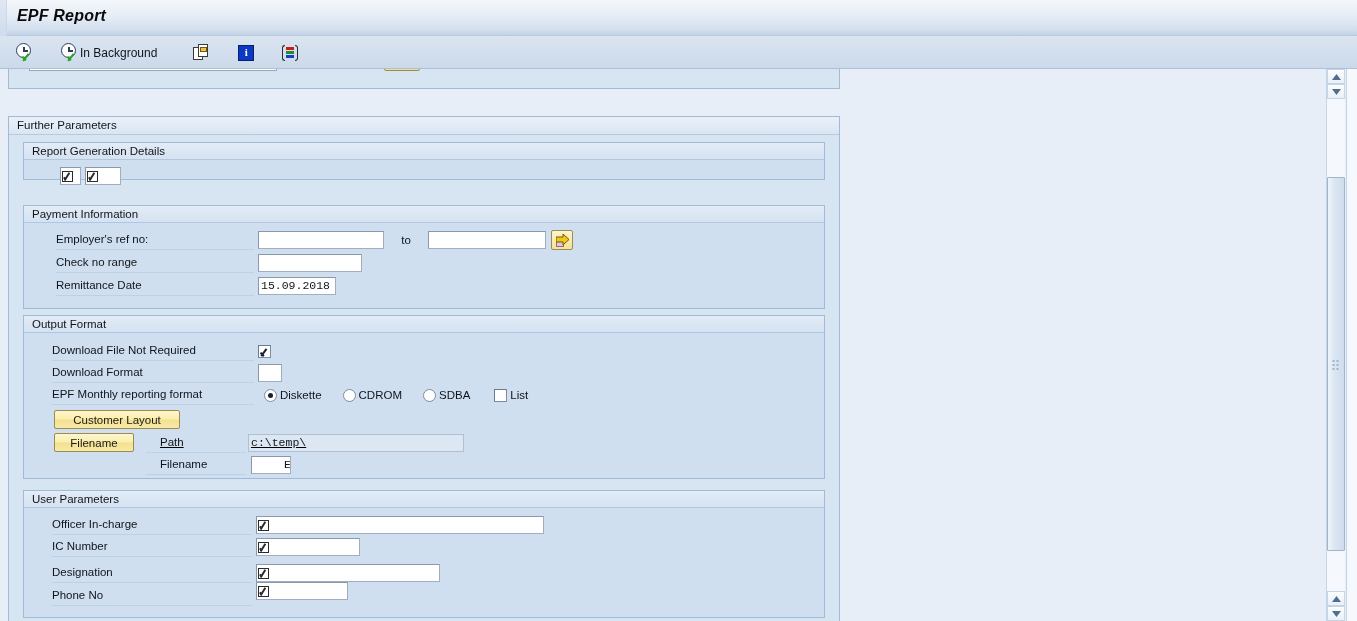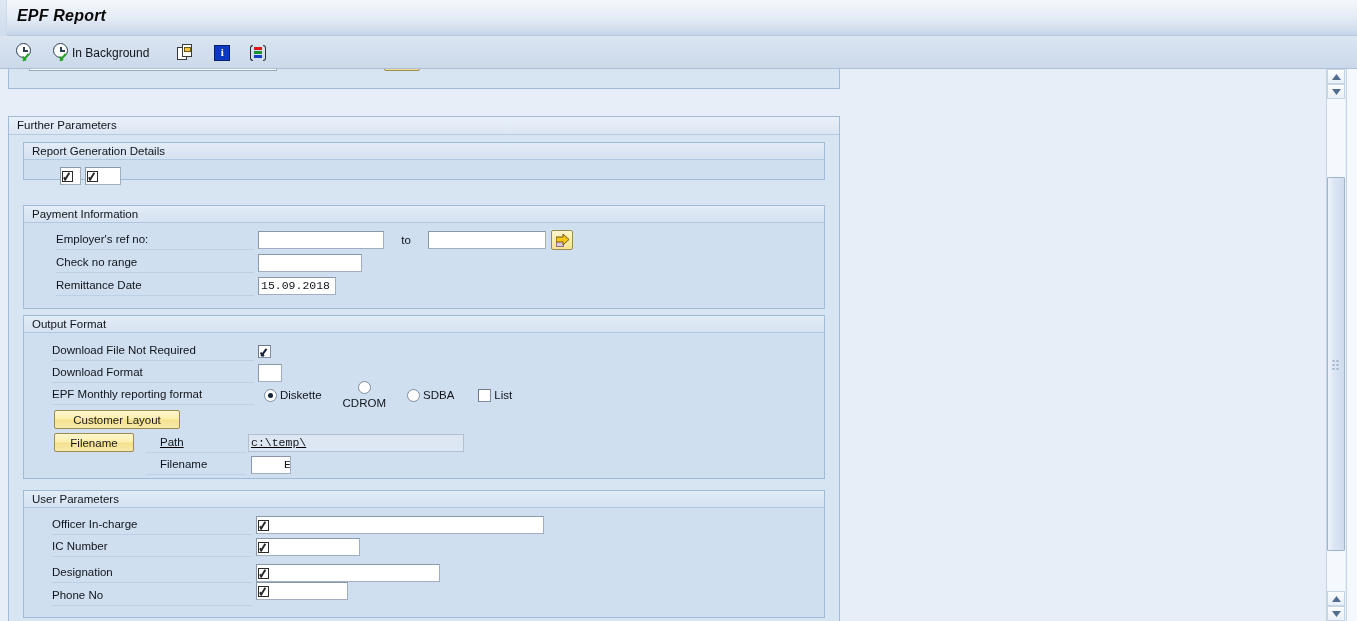--- a/index.html
+++ b/index.html
@@ -37,21 +37,21 @@
     font-family: "Liberation Sans", sans-serif;
   }
 
   
   .toolbar {
     position: absolute; left: 0; top: 36px;
     width: 1357px; height: 33px;
     background: linear-gradient(to bottom,#dbe5f1 0%, #d3dfee 50%, #cbd9ea 100%);
     border-bottom: 1px solid #aec0d8;
   }
-  .tb-inner { position: absolute; left: 12px; top: 0; height: 33px; display: flex; align-items: center; gap: 8px; }
+  .tb-inner { position: absolute; left: 12px; top: 0; height: 33px; display: flex; align-items: center; gap: 16px; }
 
   .tbtn {
     height: 26px; display: flex; align-items: center;
     padding: 0 2px; cursor: default;
     background: transparent; border: 1px solid transparent;
   }
   .tbtn .lbl { font-size: 12px; color: #11141a; margin-left: 1px; }
 
   
   .ico-clock { position: relative; width: 19px; height: 19px; }
@@ -423,21 +423,21 @@
           </div>
 
           <div class="row" style="left:28px; top:52px; width:520px;">
             <div class="flabel" style="width:202px;">EPF Monthly reporting format</div>
 
             <div class="opt" style="margin-left:10px;">
               <span class="radio on"></span>
               <span>Diskette</span>
             </div>
 
-            <div class="opt" style="margin-left:21px;flex-direction:column;">
+            <div class="opt" style="margin-left:21px;">
               <span class="radio"></span>
               <span>CDROM</span>
             </div>
 
             <div class="opt" style="margin-left:21px;">
               <span class="radio"></span>
               <span>SDBA</span>
             </div>
 
             <div class="opt" style="margin-left:24px;">

